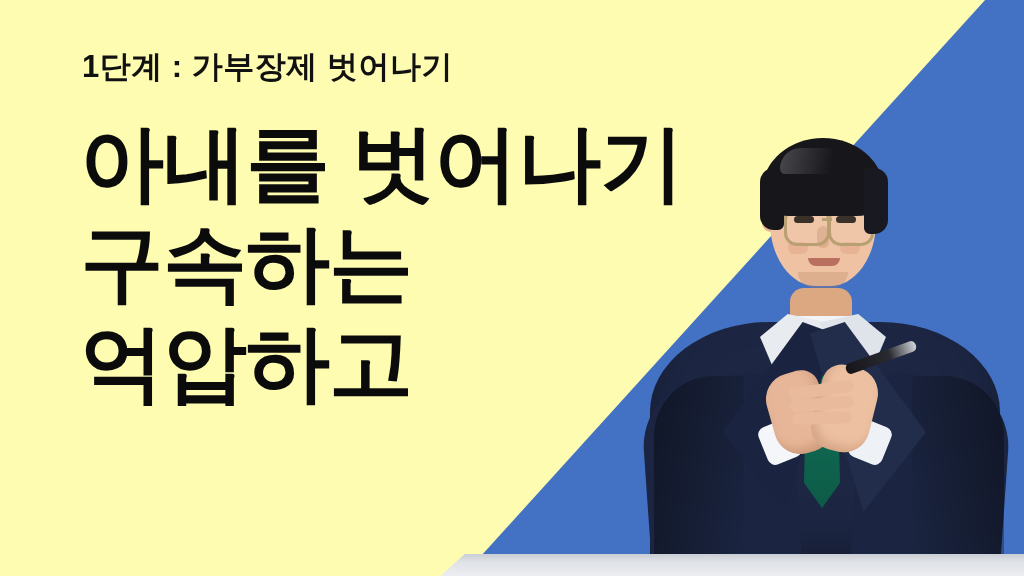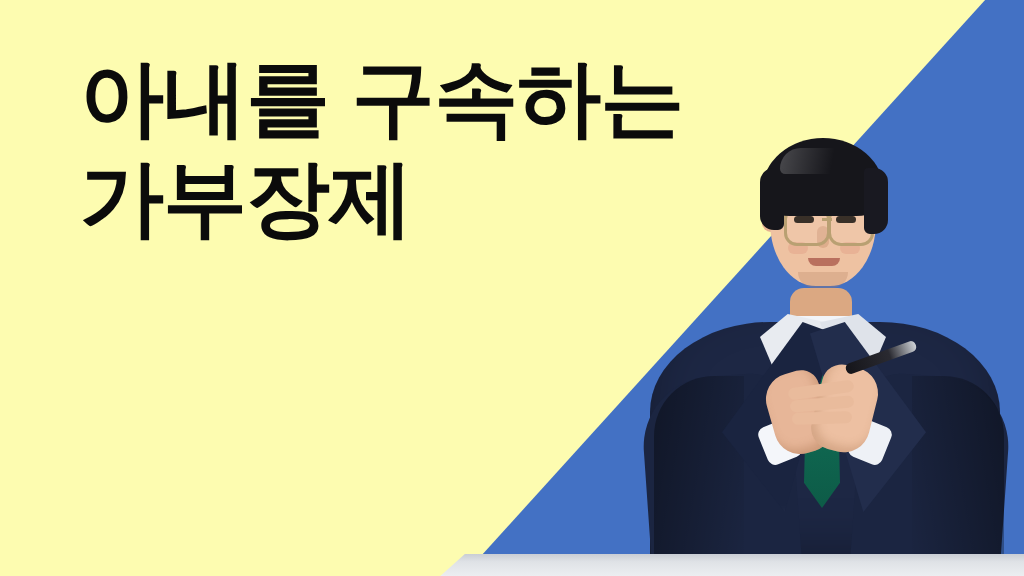--- a/index.html
+++ b/index.html
@@ -302,19 +302,21 @@
     <div class="p-part hair"></div>
     <div class="p-part hair-side-l"></div>
     <div class="p-part hair-side-r"></div>
     <div class="p-part hair-sheen"></div>
   </div>
 
   <div class="desk-edge"></div>
   <div class="desk"></div>
 
   <div class="text-block">
+    <p class="subtitle">1단계 : 가부장제 벗어나기</p>
     <ul class="headline">
-      <li>아내를 구속하는</li>
-      <li>가부장제</li>
+      <li>아내를 벗어나기</li>
+      <li>구속하는</li>
+      <li>억압하고</li>
     </ul>
   </div>
 
 </div>
 
 </body></html>

